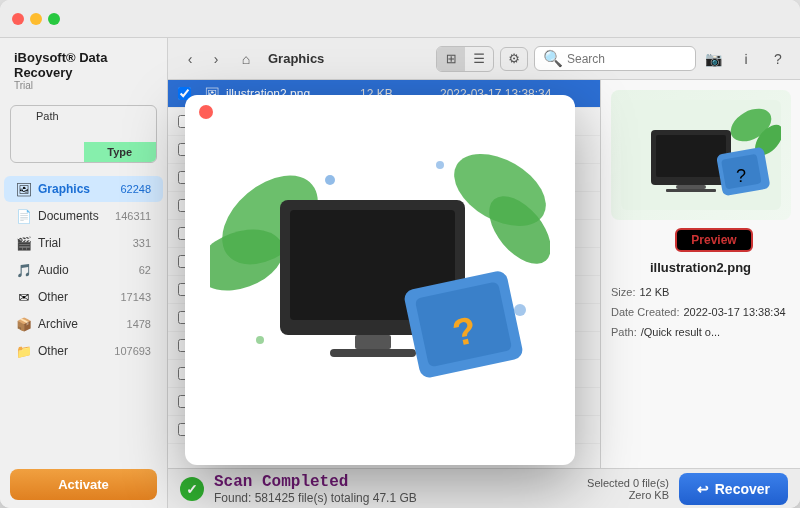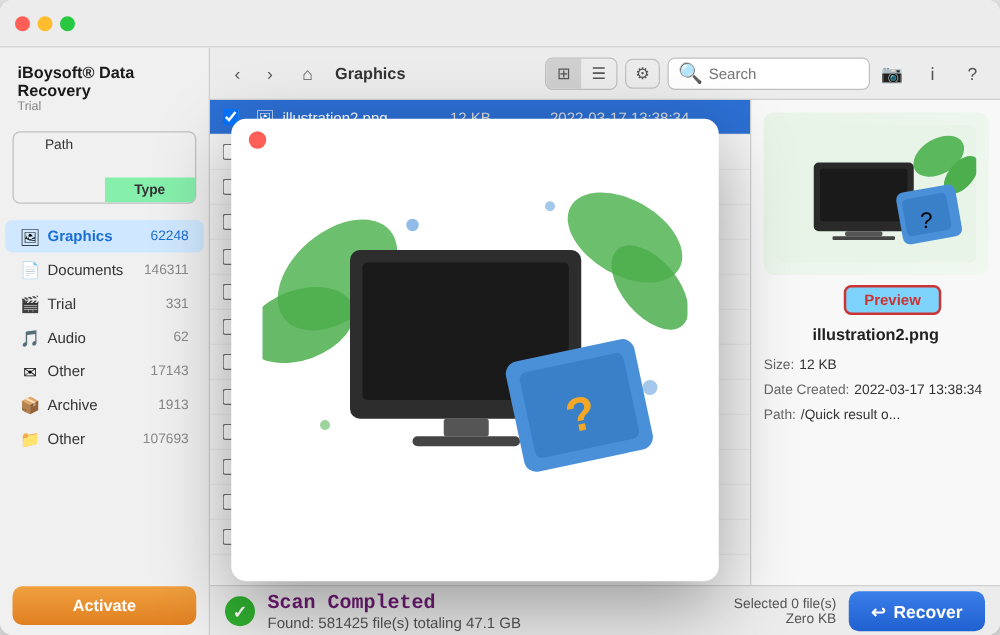--- a/index.html
+++ b/index.html
@@ -356,21 +356,21 @@
       border-radius: 8px;
       display: flex;
       align-items: center;
       justify-content: center;
       margin-bottom: 8px;
       position: relative;
       overflow: hidden;
     }
     .preview-btn {
       border: 2px solid #cc3333;
-      background: #7dd3fc;
+      background: #000000;
       color: #cc3333;
       border-radius: 6px;
       padding: 3px 14px;
       font-size: 12px;
       font-weight: 600;
       cursor: pointer;
       margin-bottom: 8px;
       margin-left: 27px;
     }
     .preview-filename {
@@ -535,21 +535,21 @@
           <span class="sidebar-item-count">62</span>
         </div>
         <div class="sidebar-item">
           <div class="sidebar-item-icon">✉</div>
           <span class="sidebar-item-label">Other</span>
           <span class="sidebar-item-count">17143</span>
         </div>
         <div class="sidebar-item">
           <div class="sidebar-item-icon">📦</div>
           <span class="sidebar-item-label">Archive</span>
-          <span class="sidebar-item-count">1913</span>
+          <span class="sidebar-item-count">1478</span>
         </div>
         <div class="sidebar-item">
           <div class="sidebar-item-icon">📁</div>
           <span class="sidebar-item-label">Other</span>
           <span class="sidebar-item-count">107693</span>
         </div>
       </div>
       <div class="sidebar-activate">Activate</div>
     </div>
 

